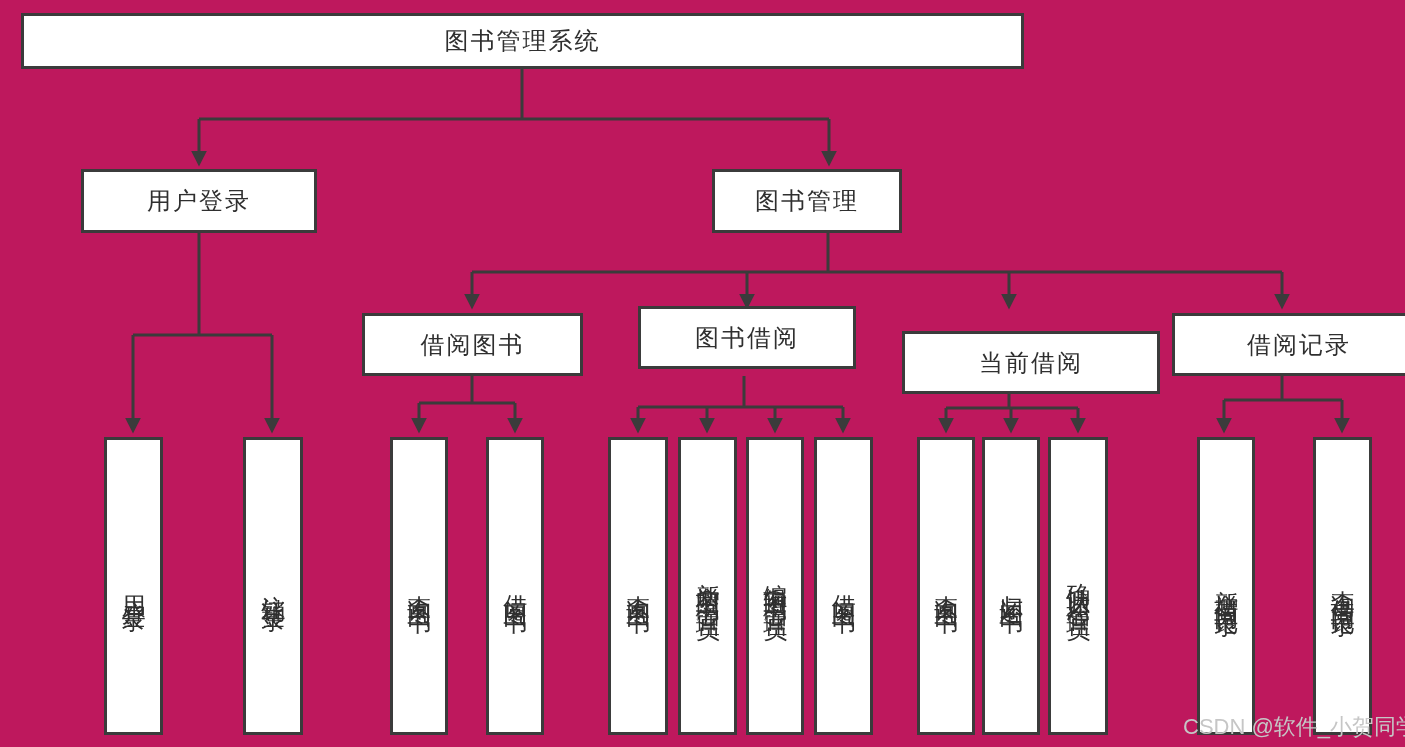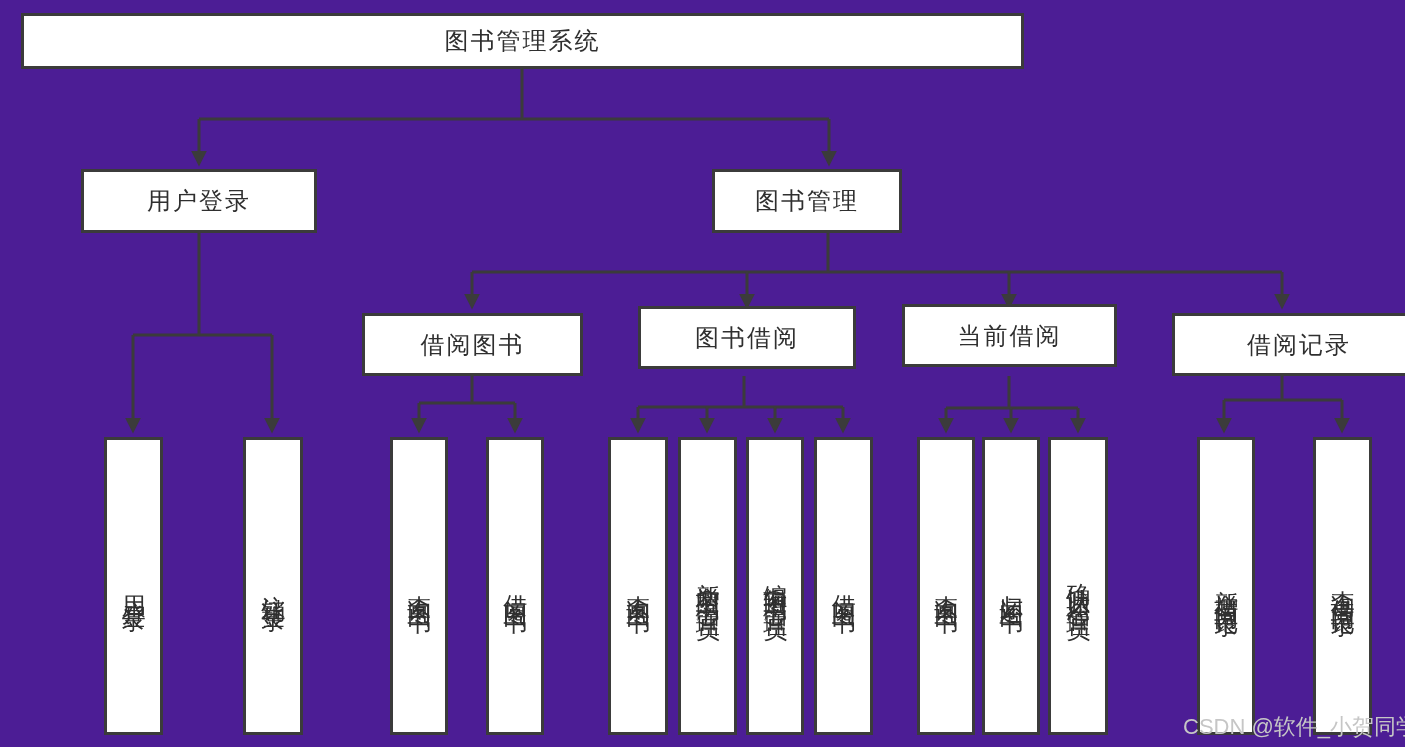--- a/index.html
+++ b/index.html
@@ -3,21 +3,21 @@
 <meta charset="utf-8">
 <style>
   html, body {
     margin: 0; padding: 0;
     background: #ffffff;
     font-family: "Liberation Sans", "DejaVu Sans", sans-serif;
   }
   #canvas {
     position: relative;
     width: 1405px; height: 747px;
-    background: #4c1d95;
+    background: #be185d;
     overflow: hidden;
   }
   #connectors {
     position: absolute; left: 0; top: 0;
     width: 1405px; height: 747px;
   }
   .node, .leaf {
     position: absolute;
     box-sizing: border-box;
     background: #ffffff;
@@ -97,21 +97,21 @@
     </g>
   </svg>
 
   <div class="node" style="left:21px; top:13px; width:1003px; height:56px;">图书管理系统</div>
 
   <div class="node" style="left:81px; top:169px; width:236px; height:64px;">用户登录</div>
   <div class="node" style="left:712px; top:169px; width:190px; height:64px;">图书管理</div>
 
   <div class="node" style="left:362px; top:313px; width:221px; height:63px;">借阅图书</div>
   <div class="node" style="left:638px; top:306px; width:218px; height:63px;">图书借阅</div>
-  <div class="node" style="left:902px; top:304px; width:215px; height:63px;">当前借阅</div>
+  <div class="node" style="left:902px; top:331px; width:258px; height:63px;">当前借阅</div>
   <div class="node" style="left:1172px; top:313px; width:254px; height:63px;">借阅记录</div>
 
   <div class="leaf" style="left:104px; top:437px; width:59px; height:298px;">
     <span>用户登录</span>
   </div>
   <div class="leaf" style="left:243px; top:437px; width:60px; height:298px;">
     <span>注销登录</span>
   </div>
 
   <div class="leaf" style="left:390px; top:437px; width:58px; height:298px;">

